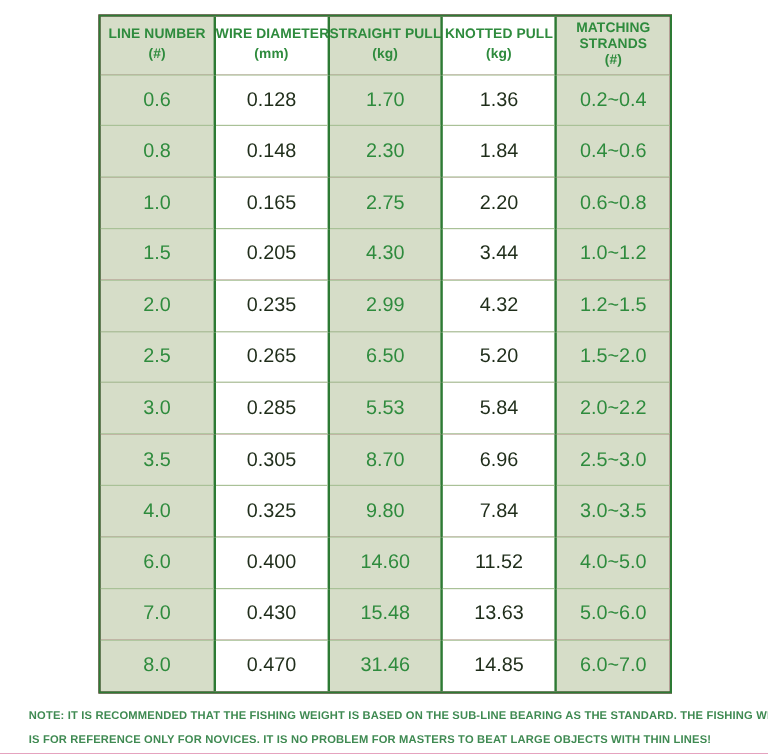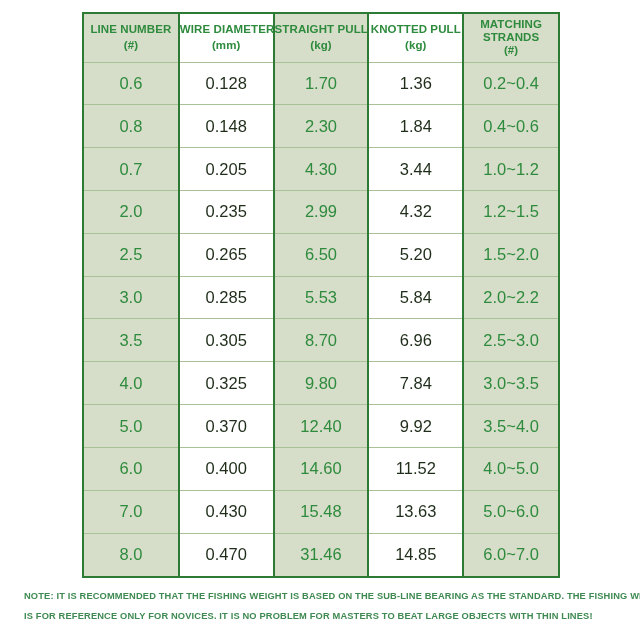--- a/index.html
+++ b/index.html
@@ -148,21 +148,28 @@
           <td class="col-shaded">0.2~0.4</td>
         </tr>
         <tr>
           <td class="col-shaded">0.8</td>
           <td class="col-plain">0.148</td>
           <td class="col-shaded">2.30</td>
           <td class="col-plain">1.84</td>
           <td class="col-shaded">0.4~0.6</td>
         </tr>
         <tr>
-          <td class="col-shaded">0.7</td>
+          <td class="col-shaded">1.0</td>
+          <td class="col-plain">0.165</td>
+          <td class="col-shaded">2.75</td>
+          <td class="col-plain">2.20</td>
+          <td class="col-shaded">0.6~0.8</td>
+        </tr>
+        <tr>
+          <td class="col-shaded">1.5</td>
           <td class="col-plain">0.205</td>
           <td class="col-shaded">4.30</td>
           <td class="col-plain">3.44</td>
           <td class="col-shaded">1.0~1.2</td>
         </tr>
         <tr>
           <td class="col-shaded">2.0</td>
           <td class="col-plain">0.235</td>
           <td class="col-shaded">2.99</td>
           <td class="col-plain">4.32</td>
@@ -190,27 +197,20 @@
           <td class="col-shaded">2.5~3.0</td>
         </tr>
         <tr>
           <td class="col-shaded">4.0</td>
           <td class="col-plain">0.325</td>
           <td class="col-shaded">9.80</td>
           <td class="col-plain">7.84</td>
           <td class="col-shaded">3.0~3.5</td>
         </tr>
         <tr>
-          <td class="col-shaded">5.0</td>
-          <td class="col-plain">0.370</td>
-          <td class="col-shaded">12.40</td>
-          <td class="col-plain">9.92</td>
-          <td class="col-shaded">3.5~4.0</td>
-        </tr>
-        <tr>
           <td class="col-shaded">6.0</td>
           <td class="col-plain">0.400</td>
           <td class="col-shaded">14.60</td>
           <td class="col-plain">11.52</td>
           <td class="col-shaded">4.0~5.0</td>
         </tr>
         <tr>
           <td class="col-shaded">7.0</td>
           <td class="col-plain">0.430</td>
           <td class="col-shaded">15.48</td>

